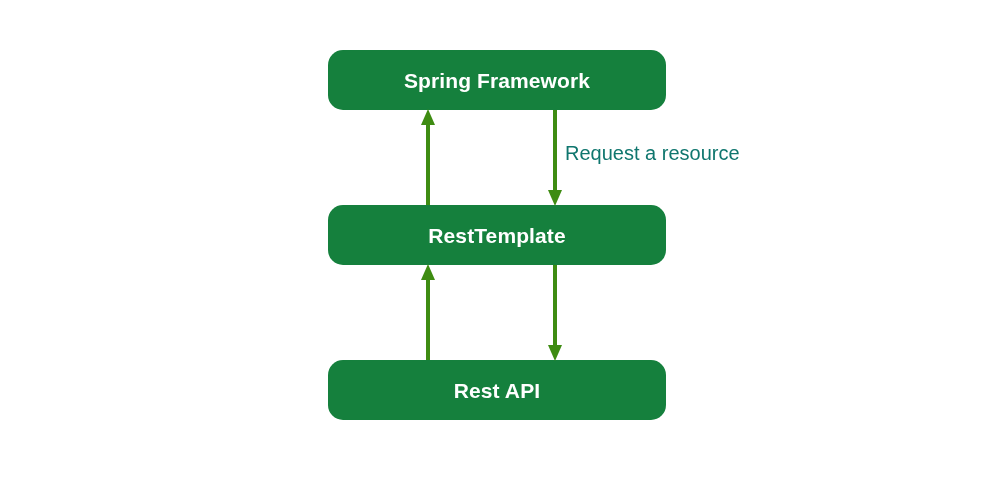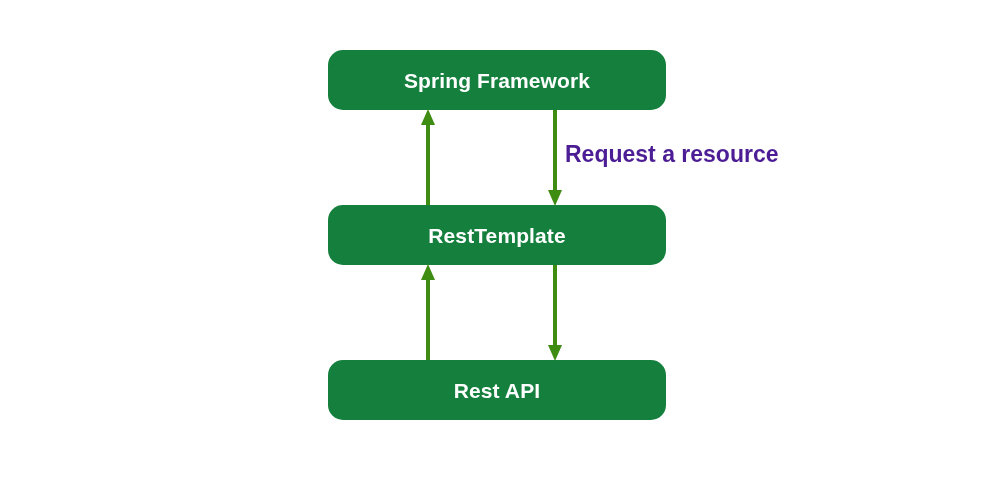--- a/index.html
+++ b/index.html
@@ -51,23 +51,23 @@
     left: 0;
     top: 0;
     width: 1000px;
     height: 500px;
     pointer-events: none;
   }
 
   
   .edge-label {
     position: absolute;
-    color: #4c1d95;
-    font-size: 23px;
-    font-weight: bold;
+    color: #0f766e;
+    font-size: 20px;
+    font-weight: normal;
     line-height: 1;
     white-space: nowrap;
   }
   #label-request {
     left: 565px;
     top: 143px;
   }
   #label-get {
     left: 279px;
     top: 307px;

